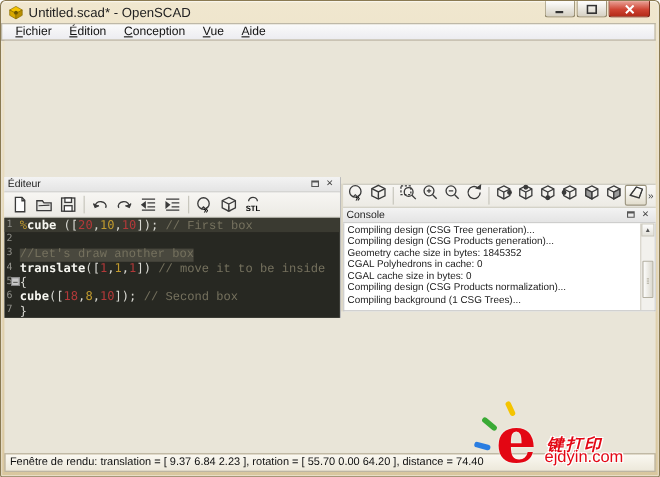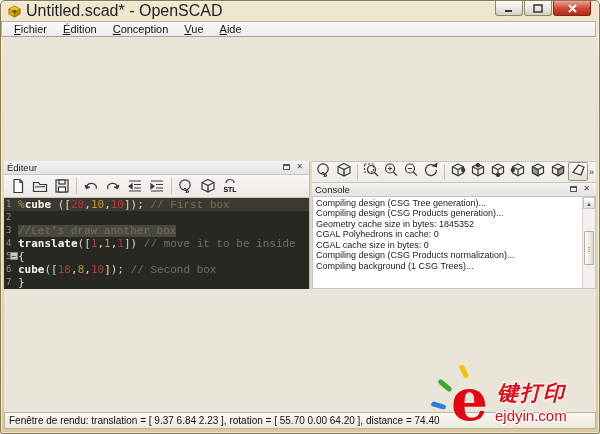--- a/index.html
+++ b/index.html
@@ -6,21 +6,21 @@
   html,body { width:600px; height:434px; font-family:"Liberation Sans", sans-serif; background:#fff; overflow:hidden; }
   .window {
     position:absolute; inset:0;
     background:linear-gradient(#f0e7cf,#d9c79e);
     border:1px solid #8a7a52; border-radius:5px 5px 2px 2px;
     box-shadow:inset 0 0 0 1px rgba(255,255,255,.55);
   }
   
   .titlebar { position:absolute; left:0; top:0; right:0; height:20px; display:flex; align-items:center; padding-left:7px; }
   .titlebar .app-icon { width:13px; height:13px; margin-right:5px; }
-  .titlebar .title-text { font-size:16px; color:#222; white-space:nowrap; }
+  .titlebar .title-text { font-size:12px; color:#222; white-space:nowrap; }
   .winbtns { position:absolute; top:0; right:8px; display:flex; }
   .winbtn { width:28px; height:15px; border:1px solid #8f8569; border-top:none; display:flex; align-items:center; justify-content:center;
             background:linear-gradient(#fefefe,#d5d0c2); font-size:9px; color:#333; border-radius:0 0 3px 3px; margin-left:1px; }
   .winbtn.close { width:38px; background:linear-gradient(#e9a196,#cf4433 55%,#b22a18); color:#fff; border-color:#7e2619; font-weight:bold; }
   
   .menubar { position:absolute; left:0; right:3px; top:20px; height:16px; background:linear-gradient(#fafafa,#ececf0);
              border:1px solid #b9b3a3; border-bottom:1px solid #a8a294; display:flex; align-items:center; padding-left:4px; }
   .menu-item { font-size:11px; color:#111; padding:1px 8px; }
   .menu-item u { text-decoration:underline; }
   
@@ -54,39 +54,39 @@
   
   .right-panel { flex:1; display:flex; flex-direction:column; border-left:2px solid #ddd8c8; }
   .viewport { flex:1; background:#262626; position:relative; overflow:hidden; }
   .viewport svg { position:absolute; inset:0; }
   .vtoolbar { height:22px; background:linear-gradient(#f7f6f3,#eceae4); border-top:1px solid #c9c7bd; border-bottom:1px solid #c9c7bd;
               display:flex; align-items:center; padding-left:2px; }
   .vtb-btn { width:20px; height:19px; display:flex; align-items:center; justify-content:center; border:1px solid transparent; }
   .vtb-btn.selected { border:1px solid #9a937d; background:linear-gradient(#fff,#e2ddcd); border-radius:2px; }
   .vtb-overflow { margin-left:auto; margin-right:2px; font-size:9px; color:#333; }
   
-  .console-panel { height:106px; display:flex; flex-direction:column; background:#f2f1ed; }
+  .console-panel { height:94px; display:flex; flex-direction:column; background:#f2f1ed; }
   .console-body { flex:1; background:#fff; border:1px solid #c6c6c6; border-top:none; position:relative; overflow:hidden;
                   font-size:9px; color:#222; padding:1px 2px 0 3px; line-height:10.5px; }
   .console-scroll { position:absolute; right:0; top:0; bottom:0; width:13px; background:#f2f1ed; border-left:1px solid #d5d2c8; }
   .cs-arrow { height:12px; font-size:6px; color:#555; text-align:center; line-height:12px; background:linear-gradient(#fdfdfd,#e3e1d9); border:1px solid #c8c5ba; }
   .cs-thumb { position:absolute; left:1px; right:1px; top:34px; height:34px; background:linear-gradient(90deg,#fdfdfc,#dcd9cf); border:1px solid #b4b0a2; border-radius:1px; }
   .cs-grip { position:absolute; left:3px; right:3px; top:15px; border-top:1px solid #b4b0a2; box-shadow:0 2px 0 #b4b0a2, 0 4px 0 #b4b0a2; height:1px; }
   
   .statusbar { position:absolute; left:3px; right:3px; bottom:4px; height:17px; background:linear-gradient(#faf8f1,#ece8da);
                border:1px solid #b9b3a3; display:flex; align-items:center; padding-left:4px; font-size:10px; color:#111; }
   
   .watermark { position:absolute; right:2px; bottom:2px; width:168px; height:66px; z-index:60; pointer-events:none; }
   .wm-dash { position:absolute; border-radius:3px; }
   .wm-dash.green { width:16px; height:5px; background:#3aaa35; transform:rotate(40deg); left:8px; top:18px; }
   .wm-dash.yellow { width:14px; height:5px; background:#f4c400; transform:rotate(65deg); left:28px; top:4px; }
   .wm-dash.blue { width:15px; height:5px; background:#2a7de1; transform:rotate(15deg); left:2px; top:38px; }
   .wm-e { position:absolute; left:22px; top:6px; font-size:58px; font-weight:bold; color:#e30613; font-family:"DejaVu Serif", serif; line-height:58px;
           text-shadow:0 0 2px rgba(255,255,255,.8); }
-  .wm-brand { position:absolute; left:68px; top:14px; font-size:21px; font-weight:bold; color:#e30613; letter-spacing:2px;
+  .wm-brand { position:absolute; left:68px; top:30px; font-size:15px; font-weight:bold; color:#e30613; letter-spacing:2px;
               text-shadow:1px 1px 0 #fff, -1px -1px 0 #fff, 1px -1px 0 #fff, -1px 1px 0 #fff; font-style:italic; }
   .wm-domain { position:absolute; left:66px; top:42px; font-size:15px; font-weight:normal; color:#e30613;
                text-shadow:1px 1px 0 #fff, -1px -1px 0 #fff, 1px -1px 0 #fff, -1px 1px 0 #fff;text-align:right; }
 </style>
 </head>
 <body>
 
 <div class="window">
 
   <div class="titlebar">

